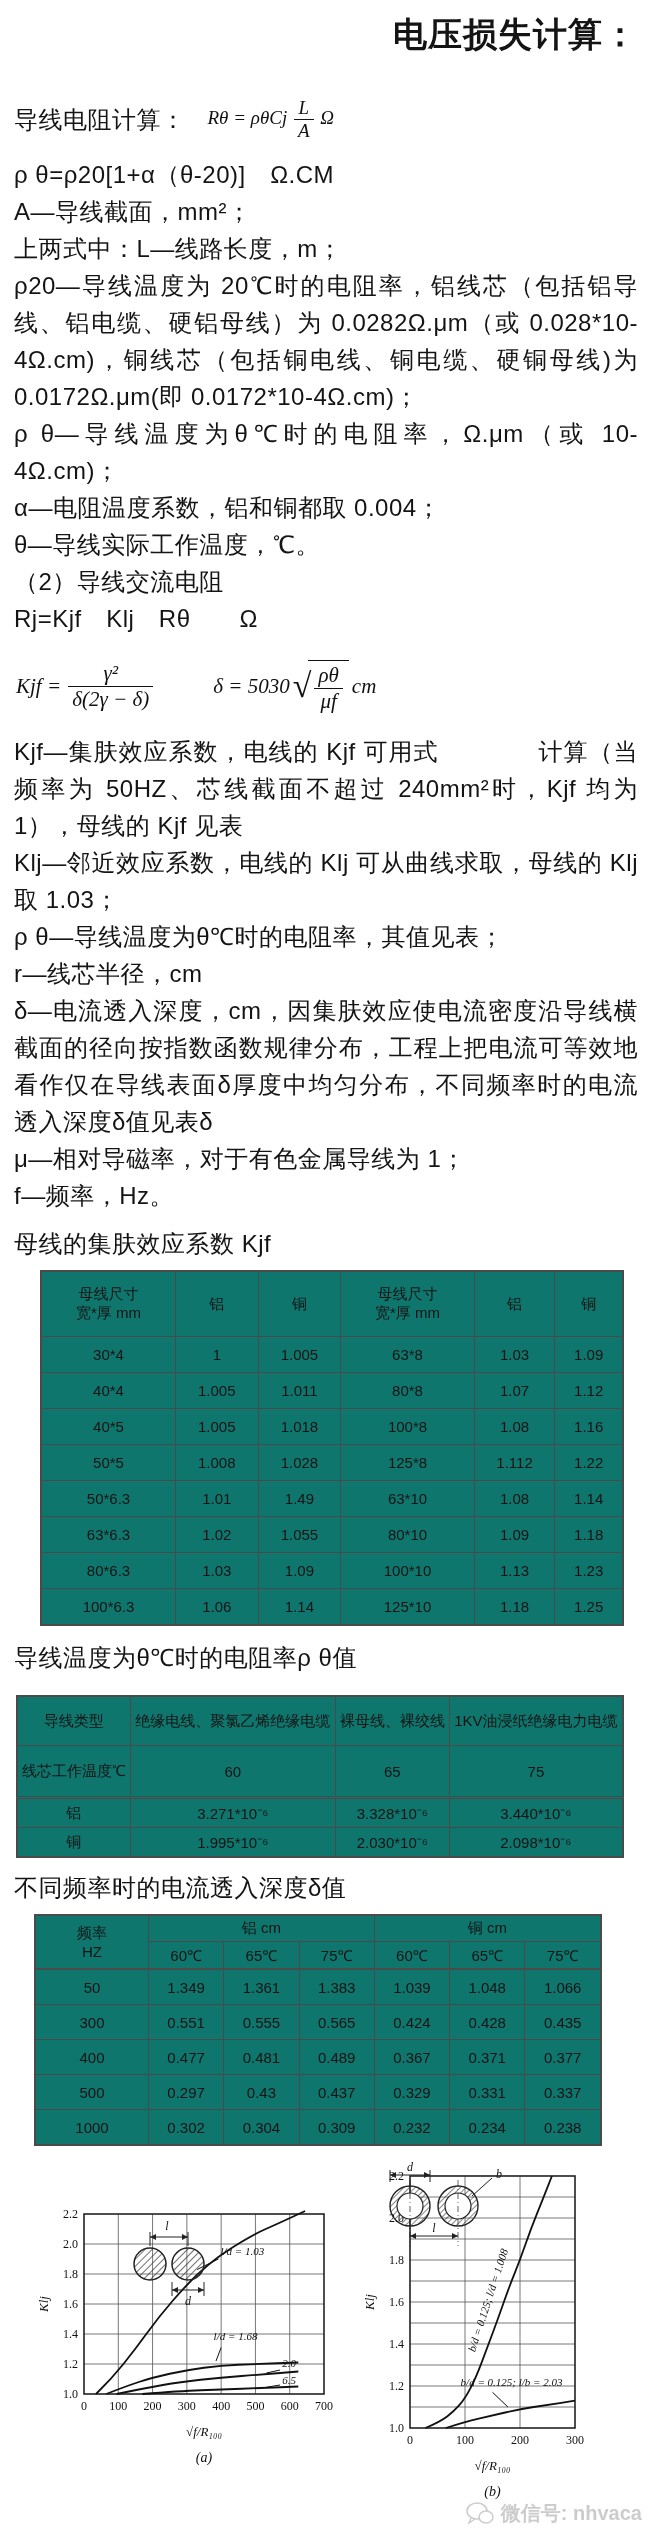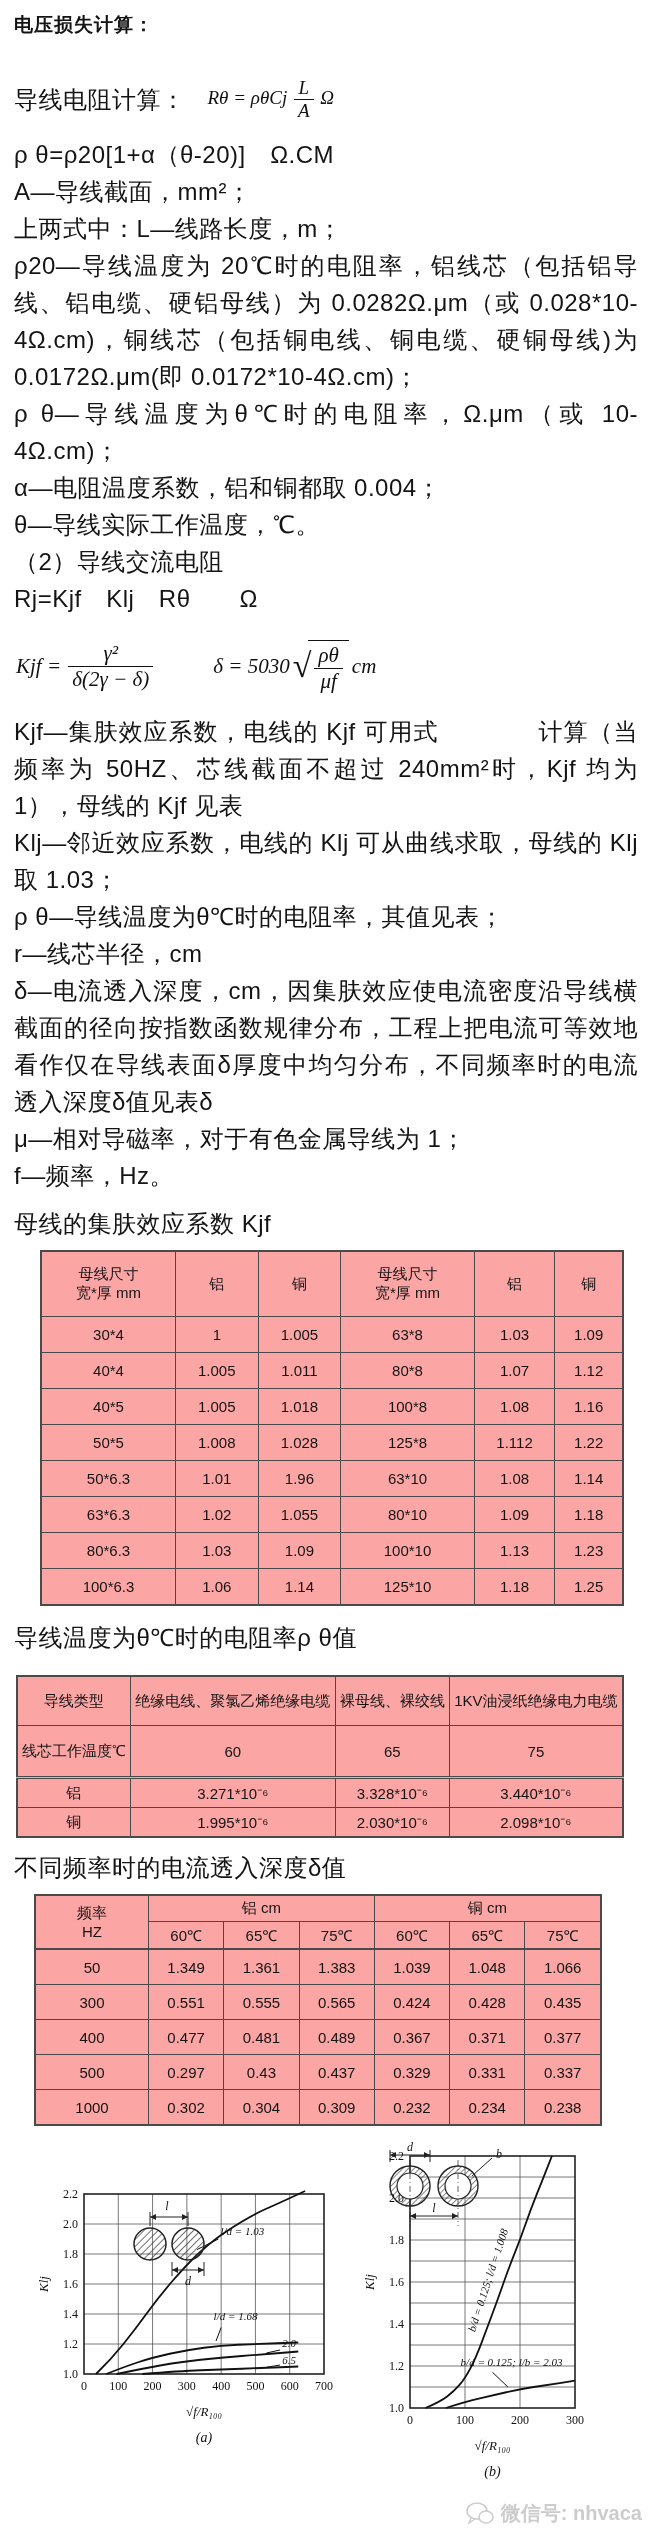--- a/index.html
+++ b/index.html
@@ -1,34 +1,34 @@
 <!DOCTYPE html>
 <html><head>
 <meta charset="utf-8">
 <style>
   html,body{margin:0;padding:0;background:#ffffff;}
   body{width:648px;font-family:"Liberation Sans",sans-serif;color:#141414;}
   .page{position:relative;width:648px;height:2533px;overflow:hidden;background:#fff;}
   .doc{padding:8px 10px 0 14px;}
-  h1.title{font-size:19px;font-weight:bold;margin:4px 0 30px 0;letter-spacing:1px;}
+  h1.title{font-size:34px;font-weight:bold;margin:4px 0 30px 0;letter-spacing:1px;text-align:right;}
   .line,.para{font-size:24px;line-height:37px;margin:0;letter-spacing:0.5px;}
   .para{text-align:justify;}
   .math{font-family:"Liberation Serif",serif;font-style:italic;color:#111;}
   .fline{display:flex;align-items:center;gap:22px;margin:0 0 6px 0;height:62px;}
   .fline .math{font-size:19px;}
   .frac{display:inline-flex;flex-direction:column;text-align:center;vertical-align:middle;line-height:1.05;margin:0 2px;}
   .frac .num{border-bottom:1.5px solid #111;padding:0 4px 1px 4px;}
   .frac .den{padding:1px 4px 0 4px;}
   .fblock{margin:10px 0 8px 2px;font-size:21px;display:flex;align-items:center;height:78px;}
   .fblock .gap{width:58px;}
   .sqrt{display:inline-flex;align-items:center;margin:0 3px;}
   .sqrt .sign{font-size:34px;font-style:normal;margin-right:-3px;}
   .sqrt .rad{border-top:1.8px solid #111;padding:3px 4px 0 4px;display:inline-block;}
   h2.sect{font-size:24px;font-weight:normal;margin:14px 0 10px 0;letter-spacing:0.5px;}
-  table{border-collapse:collapse;background:#fca5a5;}
+  table{border-collapse:collapse;background:#0f766e;}
   table.t1{margin:6px 0 4px 26px;width:584px;}
   table.t2{margin:21px 0 4px 2px;width:608px;}
   table.t3{margin:4px 0 4px 20px;width:568px;}
   th,td{border:1px solid #4a4a4a;text-align:center;font-size:15px;font-weight:normal;padding:4px 3px;white-space:pre-line;}
   table{border:2px solid #4a4a4a;}
   .t1 th{height:56px;}
   .t1 td{height:27px;}
   .t2 tr:first-child td{height:40px;}
   .t2 tr:nth-child(2) td{height:42px;}
   .t2 tr:nth-child(3) td{border-top:3px double #4a4a4a;}
@@ -149,21 +149,21 @@
             <td>50*5</td>
             <td>1.008</td>
             <td>1.028</td>
             <td>125*8</td>
             <td>1.112</td>
             <td>1.22</td>
           </tr>
           <tr>
             <td>50*6.3</td>
             <td>1.01</td>
-            <td>1.96</td>
+            <td>1.49</td>
             <td>63*10</td>
             <td>1.08</td>
             <td>1.14</td>
           </tr>
           <tr>
             <td>63*6.3</td>
             <td>1.02</td>
             <td>1.055</td>
             <td>80*10</td>
             <td>1.09</td>

